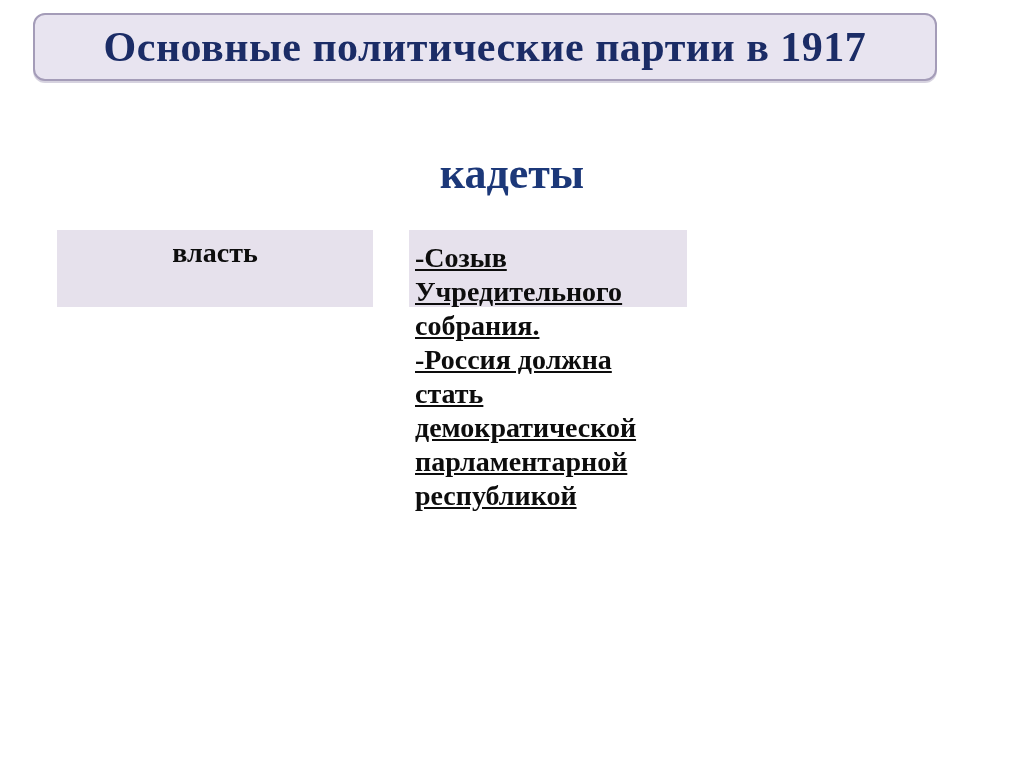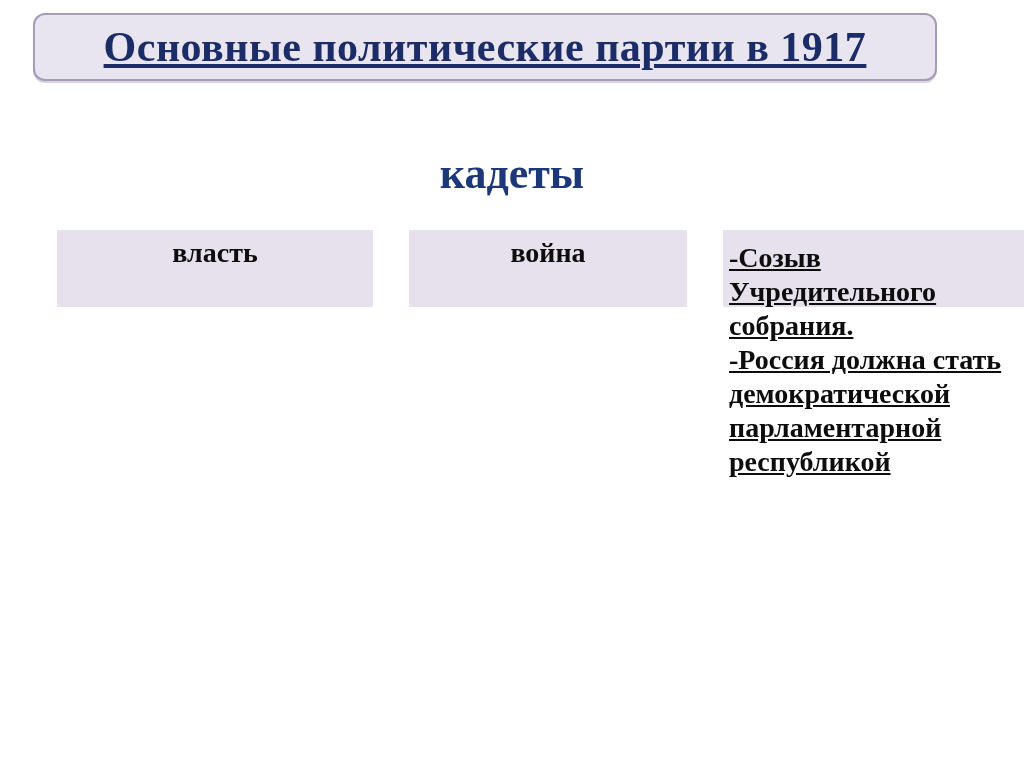--- a/index.html
+++ b/index.html
@@ -33,21 +33,20 @@
     display: flex;
     align-items: center;
     justify-content: center;
   }
   .banner-text {
     font-size: 42px;
     font-weight: bold;
     color: #1b2c66;
     letter-spacing: 0.5px;
     white-space: nowrap;
-    text-decoration: underline;
   }
   
   .subtitle {
     position: absolute;
     left: 0;
     top: 152px;
     width: 100%;
     text-align: center;
     font-size: 44px;
     font-weight: bold;
@@ -94,21 +93,20 @@
 
   <div class="banner">
     <span class="banner-text">Основные политические партии в 1917</span>
   </div>
 
   <div class="subtitle">кадеты</div>
 
   <div class="party-table">
 
     <div class="cell header-cell">власть</div>
-    <div class="cell header-cell">война</div>
 
     <div class="cell body-cell">-Созыв
 Учредительного
 собрания.
 -Россия должна стать
 демократической
 парламентарной
 республикой</div>
 
   </div>

